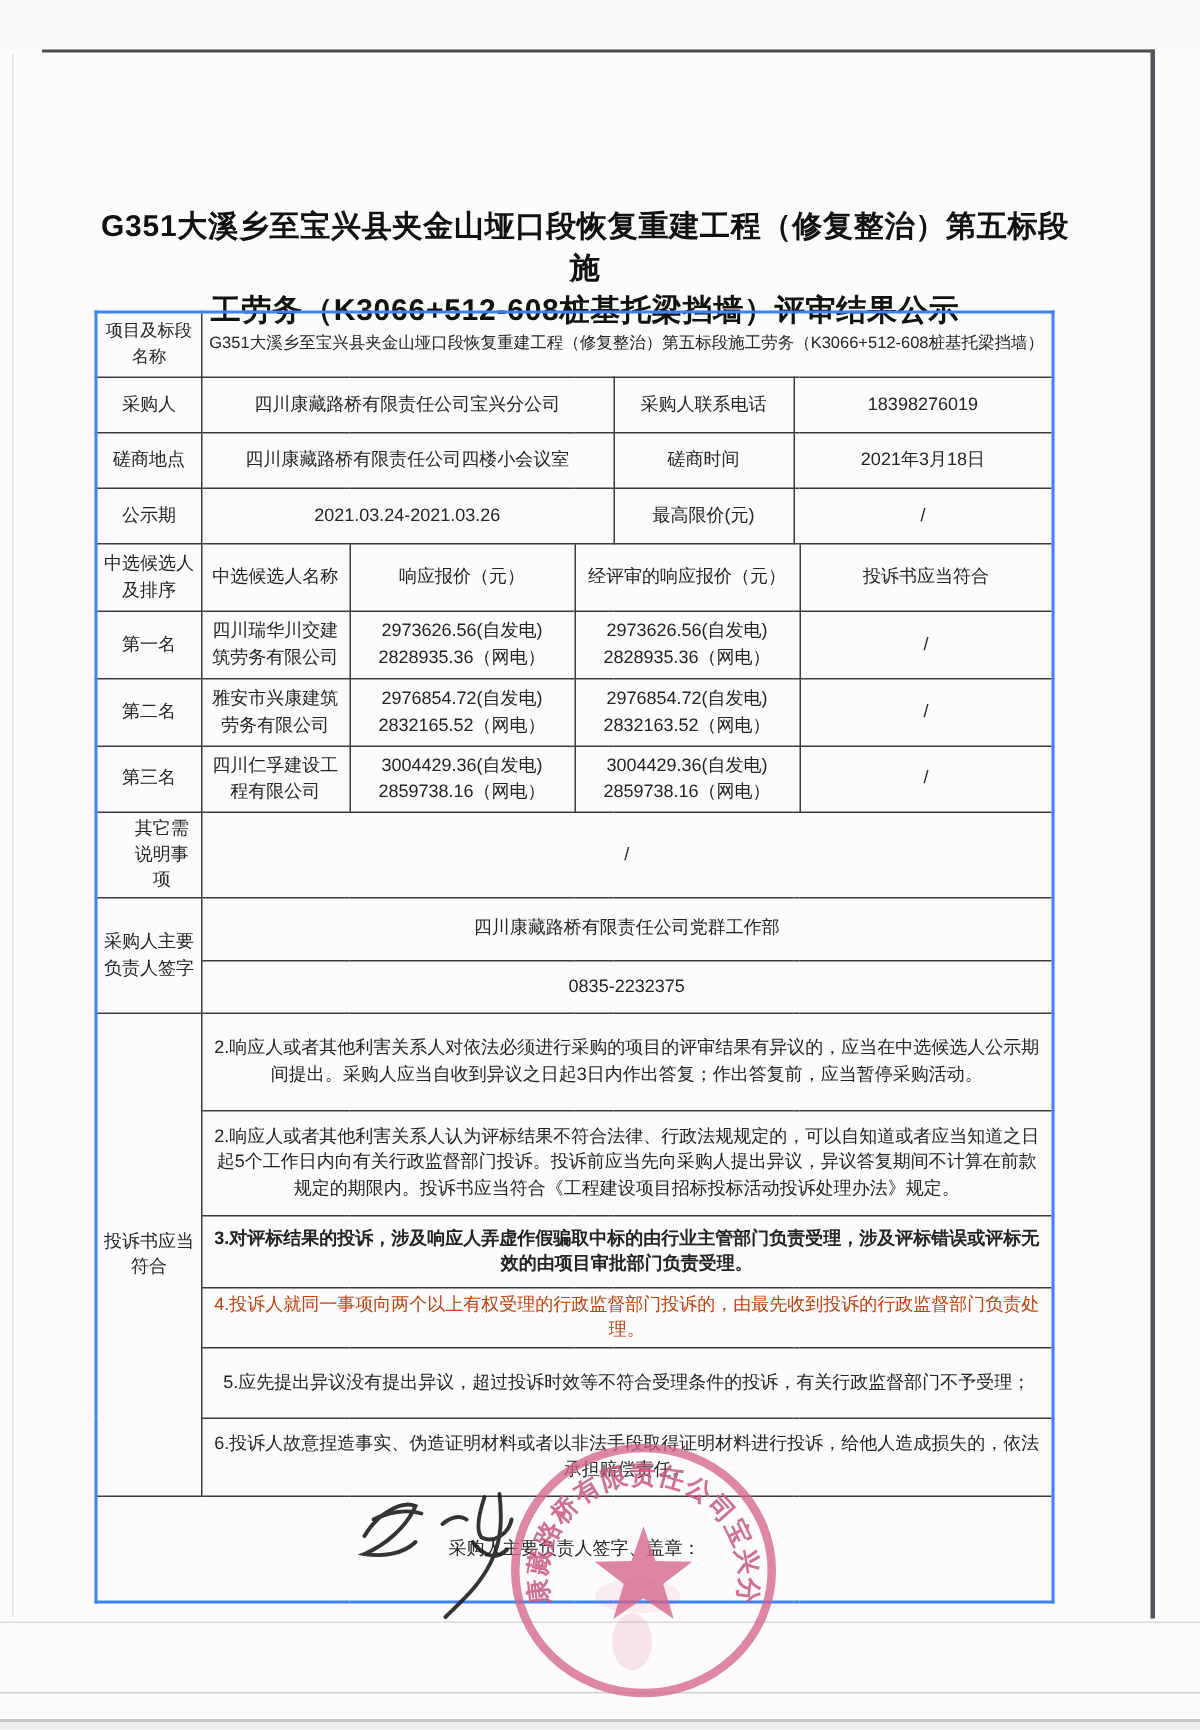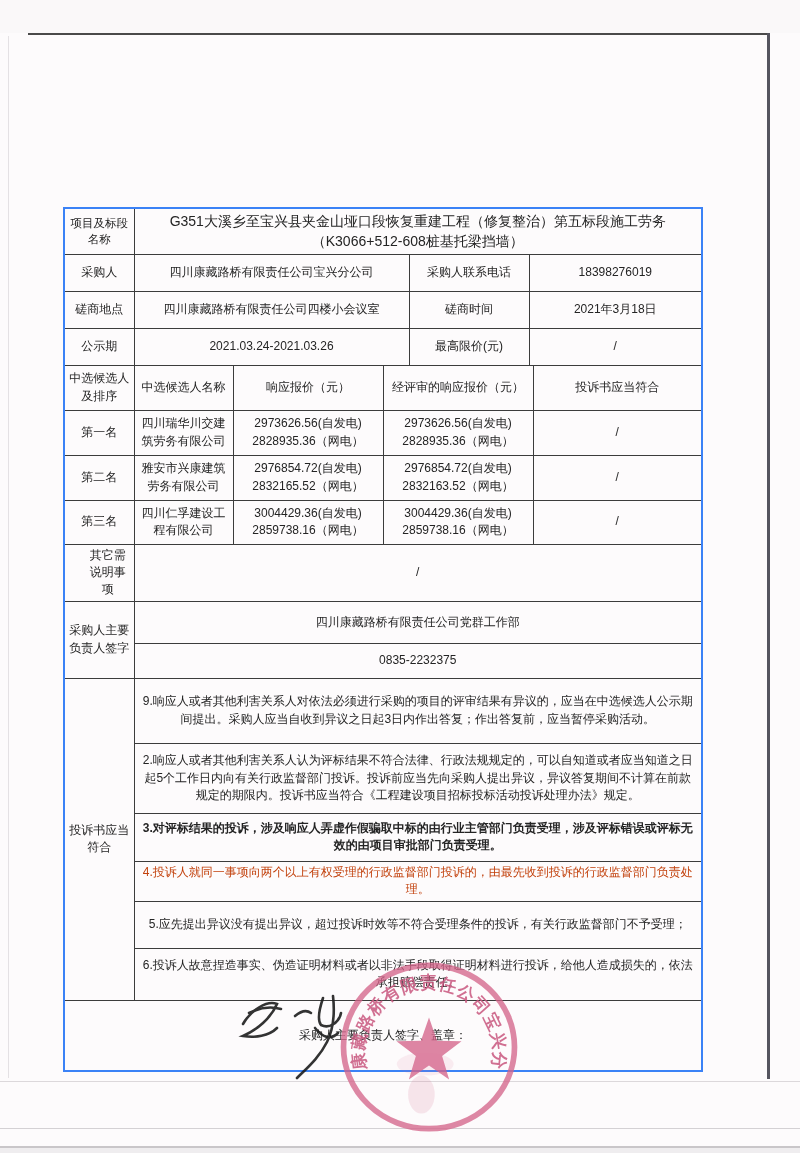--- a/index.html
+++ b/index.html
@@ -66,36 +66,40 @@
 <div class="page">
   <div class="band-top"></div>
   <div class="edge-top"></div>
   <div class="edge-right"></div>
   <div class="fold-left"></div>
   <div class="edge-bottom1"></div>
   <div class="edge-bottom2"></div>
   <div class="edge-bottom3"></div>
   <div class="band-bottom"></div>
 
+  <div class="doc-title">
+    <div>G351大溪乡至宝兴县夹金山垭口段恢复重建工程（修复整治）第五标段施</div>
+    <div>工劳务（K3066+512-608桩基托梁挡墙）评审结果公示</div>
+  </div>
 
   <table class="main">
     <colgroup>
       <col style="width:70px">
         <col style="width:99px">
         <col style="width:150px">
       <col style="width:26px">
         <col style="width:120px">
         <col style="width:4px">
         <col style="width:169px">
     </colgroup>
 
     <tbody>
         <tr class="r-proj">
       <td style="font-size:11.5px">项目及标段名称</td>
-      <td colspan="6" class="left" style="font-size:14px">G351大溪乡至宝兴县夹金山垭口段恢复重建工程（修复整治）第五标段施工劳务（K3066+512-608桩基托梁挡墙）</td>
+      <td colspan="6" class="left" style="font-size:11px">G351大溪乡至宝兴县夹金山垭口段恢复重建工程（修复整治）第五标段施工劳务（K3066+512-608桩基托梁挡墙）</td>
     </tr>
 
     <tr class="r-info">
       <td>采购人</td>
       <td colspan="3">四川康藏路桥有限责任公司宝兴分公司</td>
       <td>采购人联系电话</td>
       <td colspan="2">18398276019</td>
     </tr>
     <tr class="r-info">
       <td>磋商地点</td>
@@ -168,21 +172,21 @@
     <tr class="r-sup1">
       <td rowspan="2">采购人主要负责人签字</td>
       <td colspan="6">四川康藏路桥有限责任公司党群工作部</td>
     </tr>
     <tr class="r-sup2">
       <td colspan="6">0835-2232375</td>
     </tr>
 
     <tr class="r-it1">
       <td rowspan="6">投诉书应当符合</td>
-      <td colspan="6" class="item">9.响应人或者其他利害关系人对依法必须进行采购的项目的评审结果有异议的，应当在中选候选人公示期间提出。采购人应当自收到异议之日起3日内作出答复；作出答复前，应当暂停采购活动。</td>
+      <td colspan="6" class="item">2.响应人或者其他利害关系人对依法必须进行采购的项目的评审结果有异议的，应当在中选候选人公示期间提出。采购人应当自收到异议之日起3日内作出答复；作出答复前，应当暂停采购活动。</td>
     </tr>
     <tr class="r-it2">
       <td colspan="6" class="item">2.响应人或者其他利害关系人认为评标结果不符合法律、行政法规规定的，可以自知道或者应当知道之日起5个工作日内向有关行政监督部门投诉。投诉前应当先向采购人提出异议，异议答复期间不计算在前款规定的期限内。投诉书应当符合《工程建设项目招标投标活动投诉处理办法》规定。</td>
     </tr>
     <tr class="r-it3">
       <td colspan="6" class="item">3.对评标结果的投诉，涉及响应人弄虚作假骗取中标的由行业主管部门负责受理，涉及评标错误或评标无效的由项目审批部门负责受理。</td>
     </tr>
     <tr class="r-it4">
       <td colspan="6" class="item faded">4.投诉人就同一事项向两个以上有权受理的行政监督部门投诉的，由最先收到投诉的行政监督部门负责处理。</td>
     </tr>

